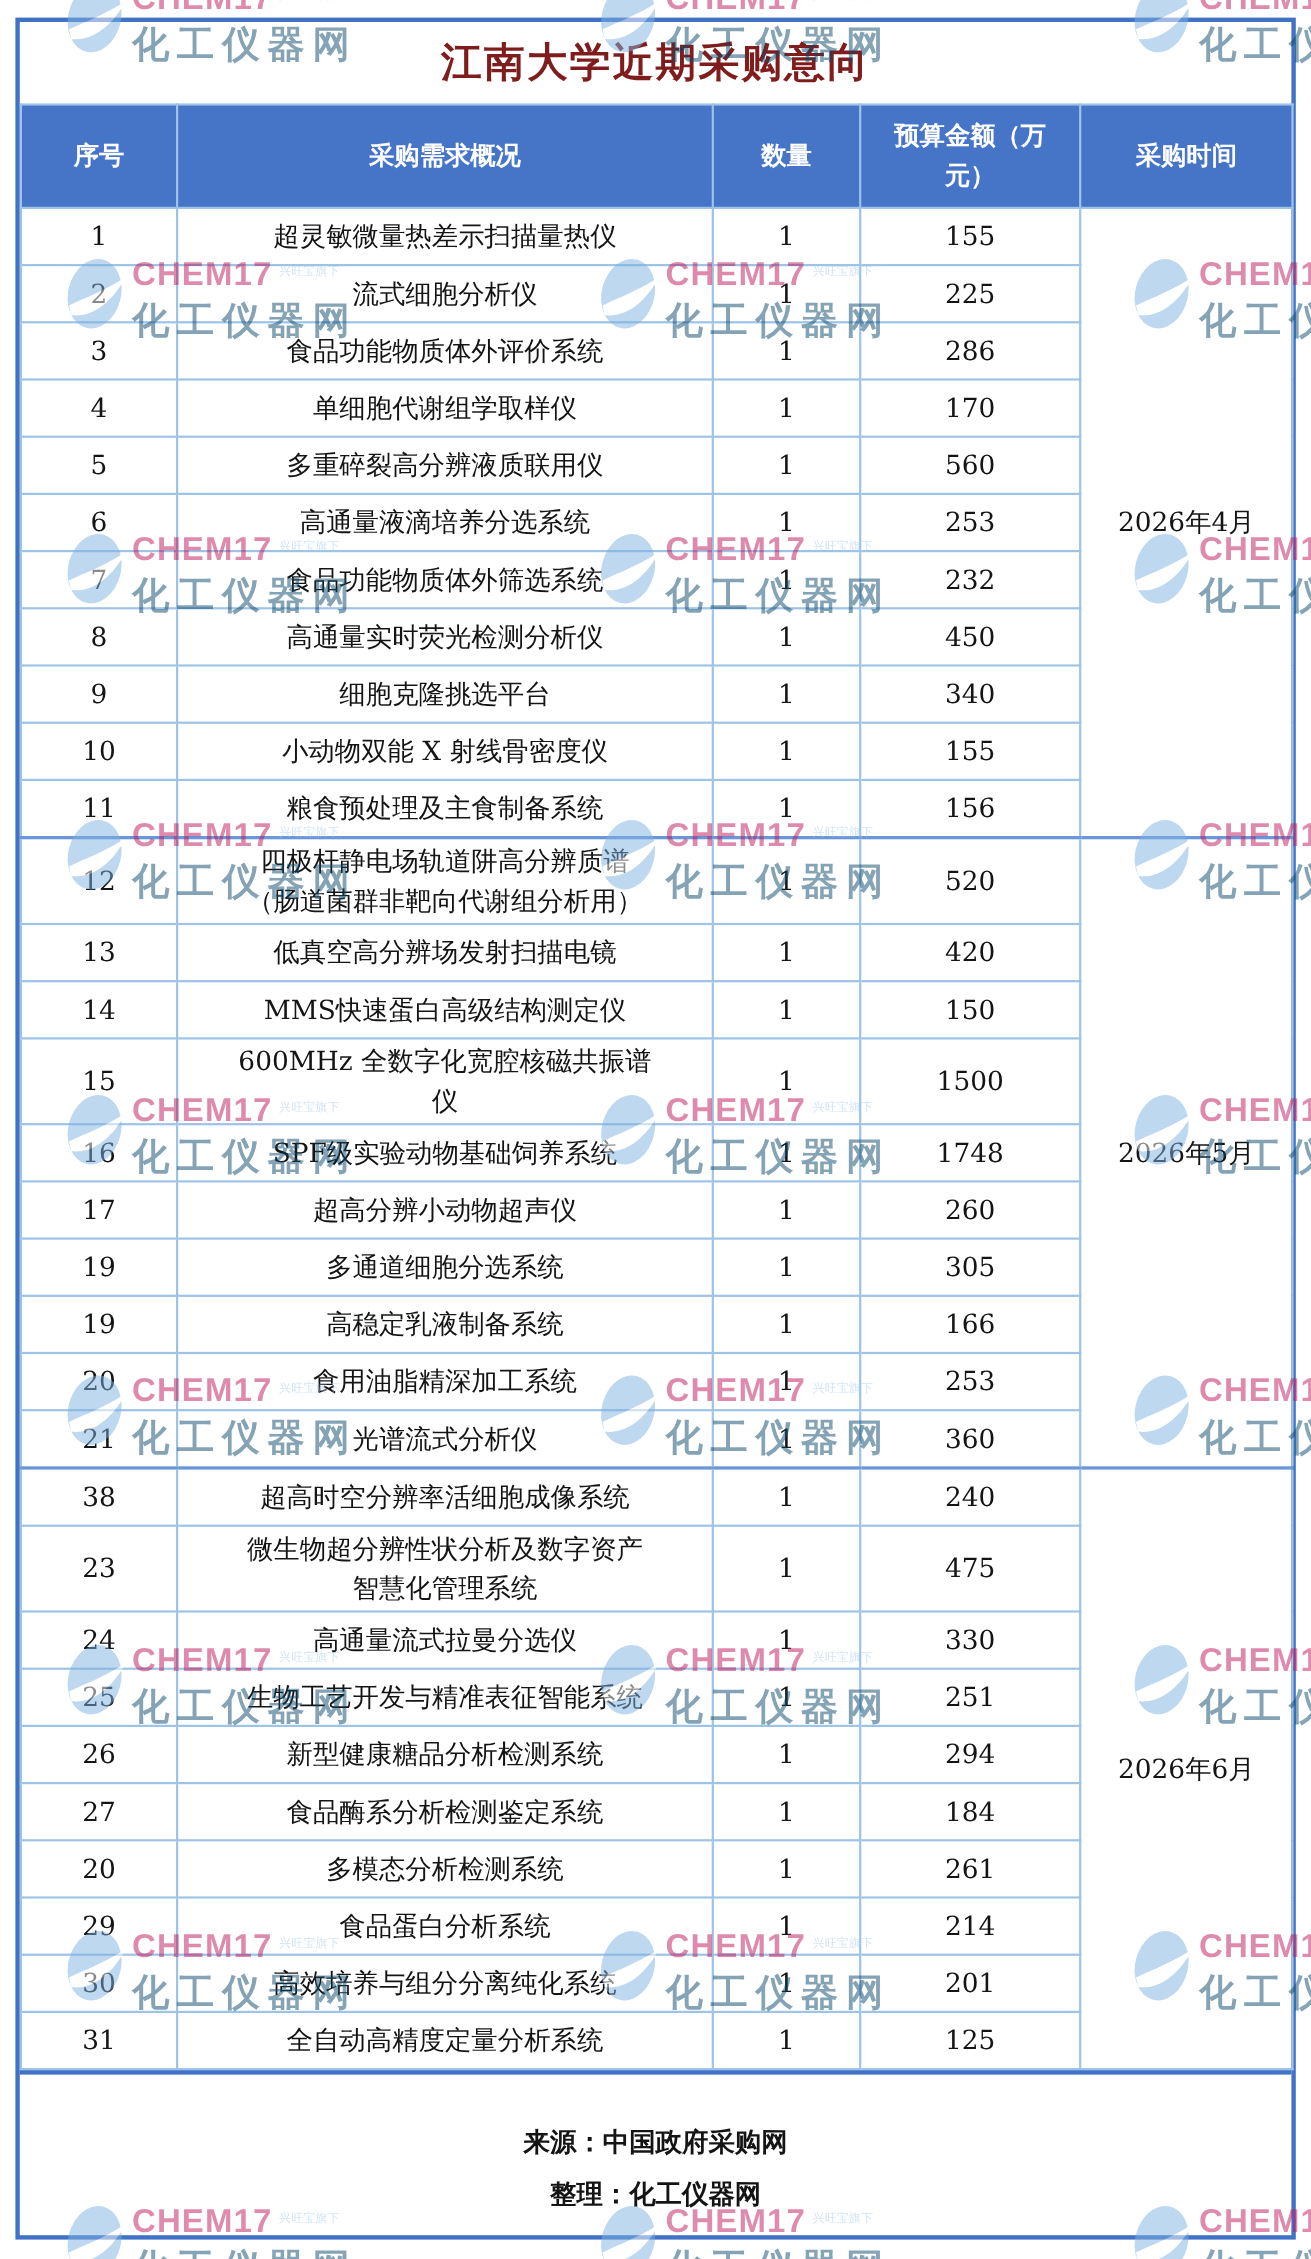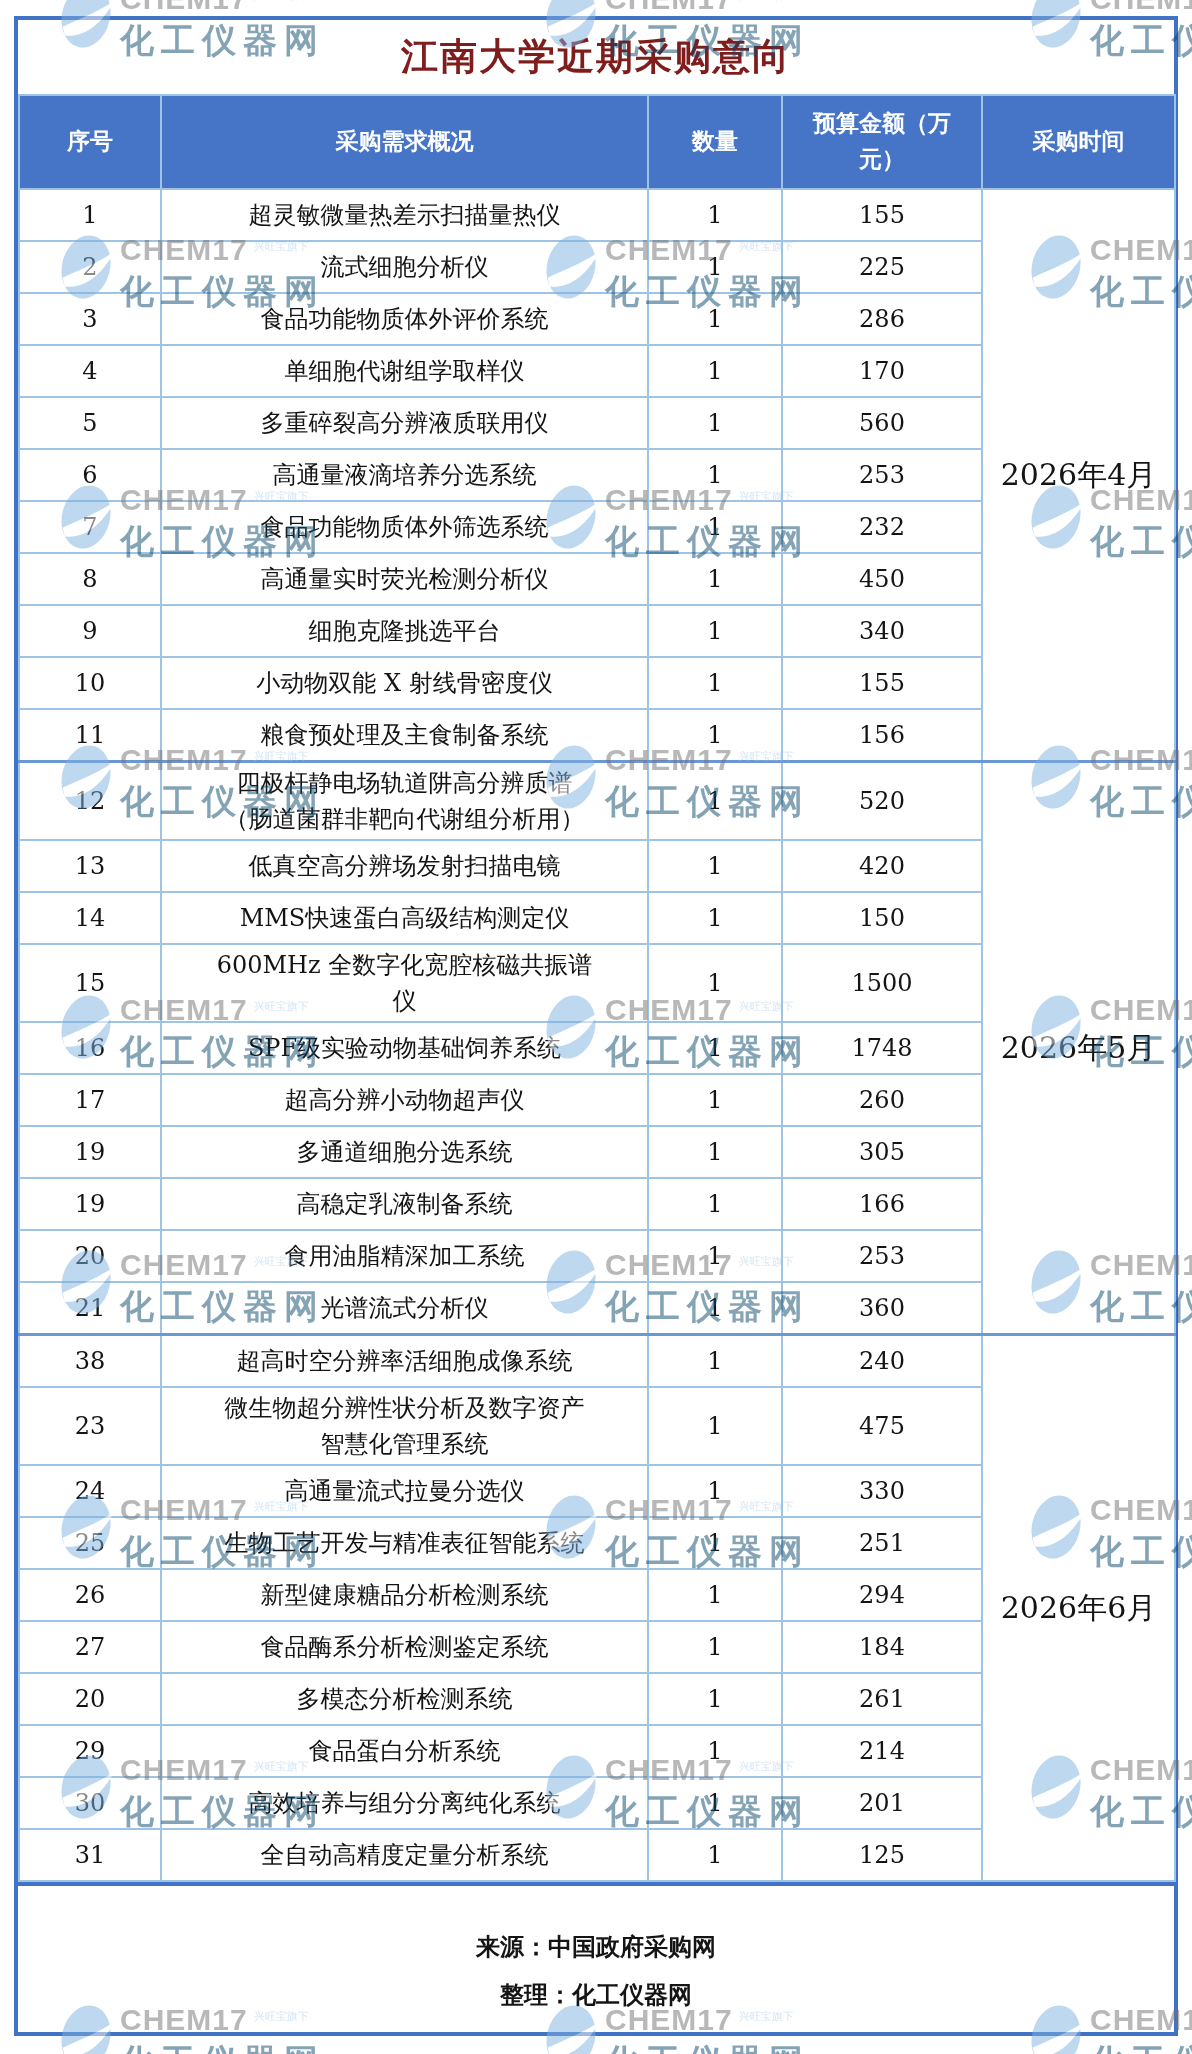--- a/index.html
+++ b/index.html
@@ -30,39 +30,39 @@
     white-space:pre-line; line-height:1.55; padding:0 4px;
     font-family:"Liberation Sans",sans-serif;
   }
   tbody td{
     border:2px solid #9DC3E6; background:transparent;
     font-size:24px; color:#141414; text-align:center; vertical-align:middle;
     height:46px; line-height:36px; padding:2px 6px; white-space:pre-line;
     font-family:"DejaVu Serif","Liberation Serif",serif;
   }
   tbody tr.group-sep td{ border-top:3px solid #6B97D8; }
-  tbody td.month{ font-size:30px; }
+  tbody td.month{ font-size:24px; }
   .footer{
     flex:1 1 auto; min-height:170px; border-top:4px solid #4072C6;
     display:flex; flex-direction:column; align-items:center; justify-content:center;
     gap:16px;
   }
   .footer .line{
     font-size:24px; color:#141414;
     font-family:"DejaVu Serif","Liberation Serif",serif;
     font-weight:bold;
   }
   
   .wm{ position:absolute; inset:0; z-index:10; pointer-events:none; opacity:.5; }
   .wm-tile{ position:absolute; width:330px; height:80px; display:flex; align-items:flex-start; }
   .wm-logo{ flex:0 0 auto; margin-right:8px; }
   .wm-text{ display:flex; flex-direction:column; }
   .wm-line1{ display:flex; align-items:flex-start; }
   .wm-brand{
-    font-size:30px; font-weight:bold; color:#737373; letter-spacing:1px;
+    font-size:30px; font-weight:bold; color:#be185d; letter-spacing:1px;
     font-family:"Liberation Sans",sans-serif;
   }
   .wm-suffix{ font-size:11px; color:#A9CBE9; margin:6px 0 0 6px;text-align:right; }
   .wm-site{
     font-size:34px; font-weight:bold; color:#0c4a6e; letter-spacing:7px; margin-top:2px;
     font-family:"Liberation Sans",sans-serif;
   }
 </style>
 </head>
 <body>

